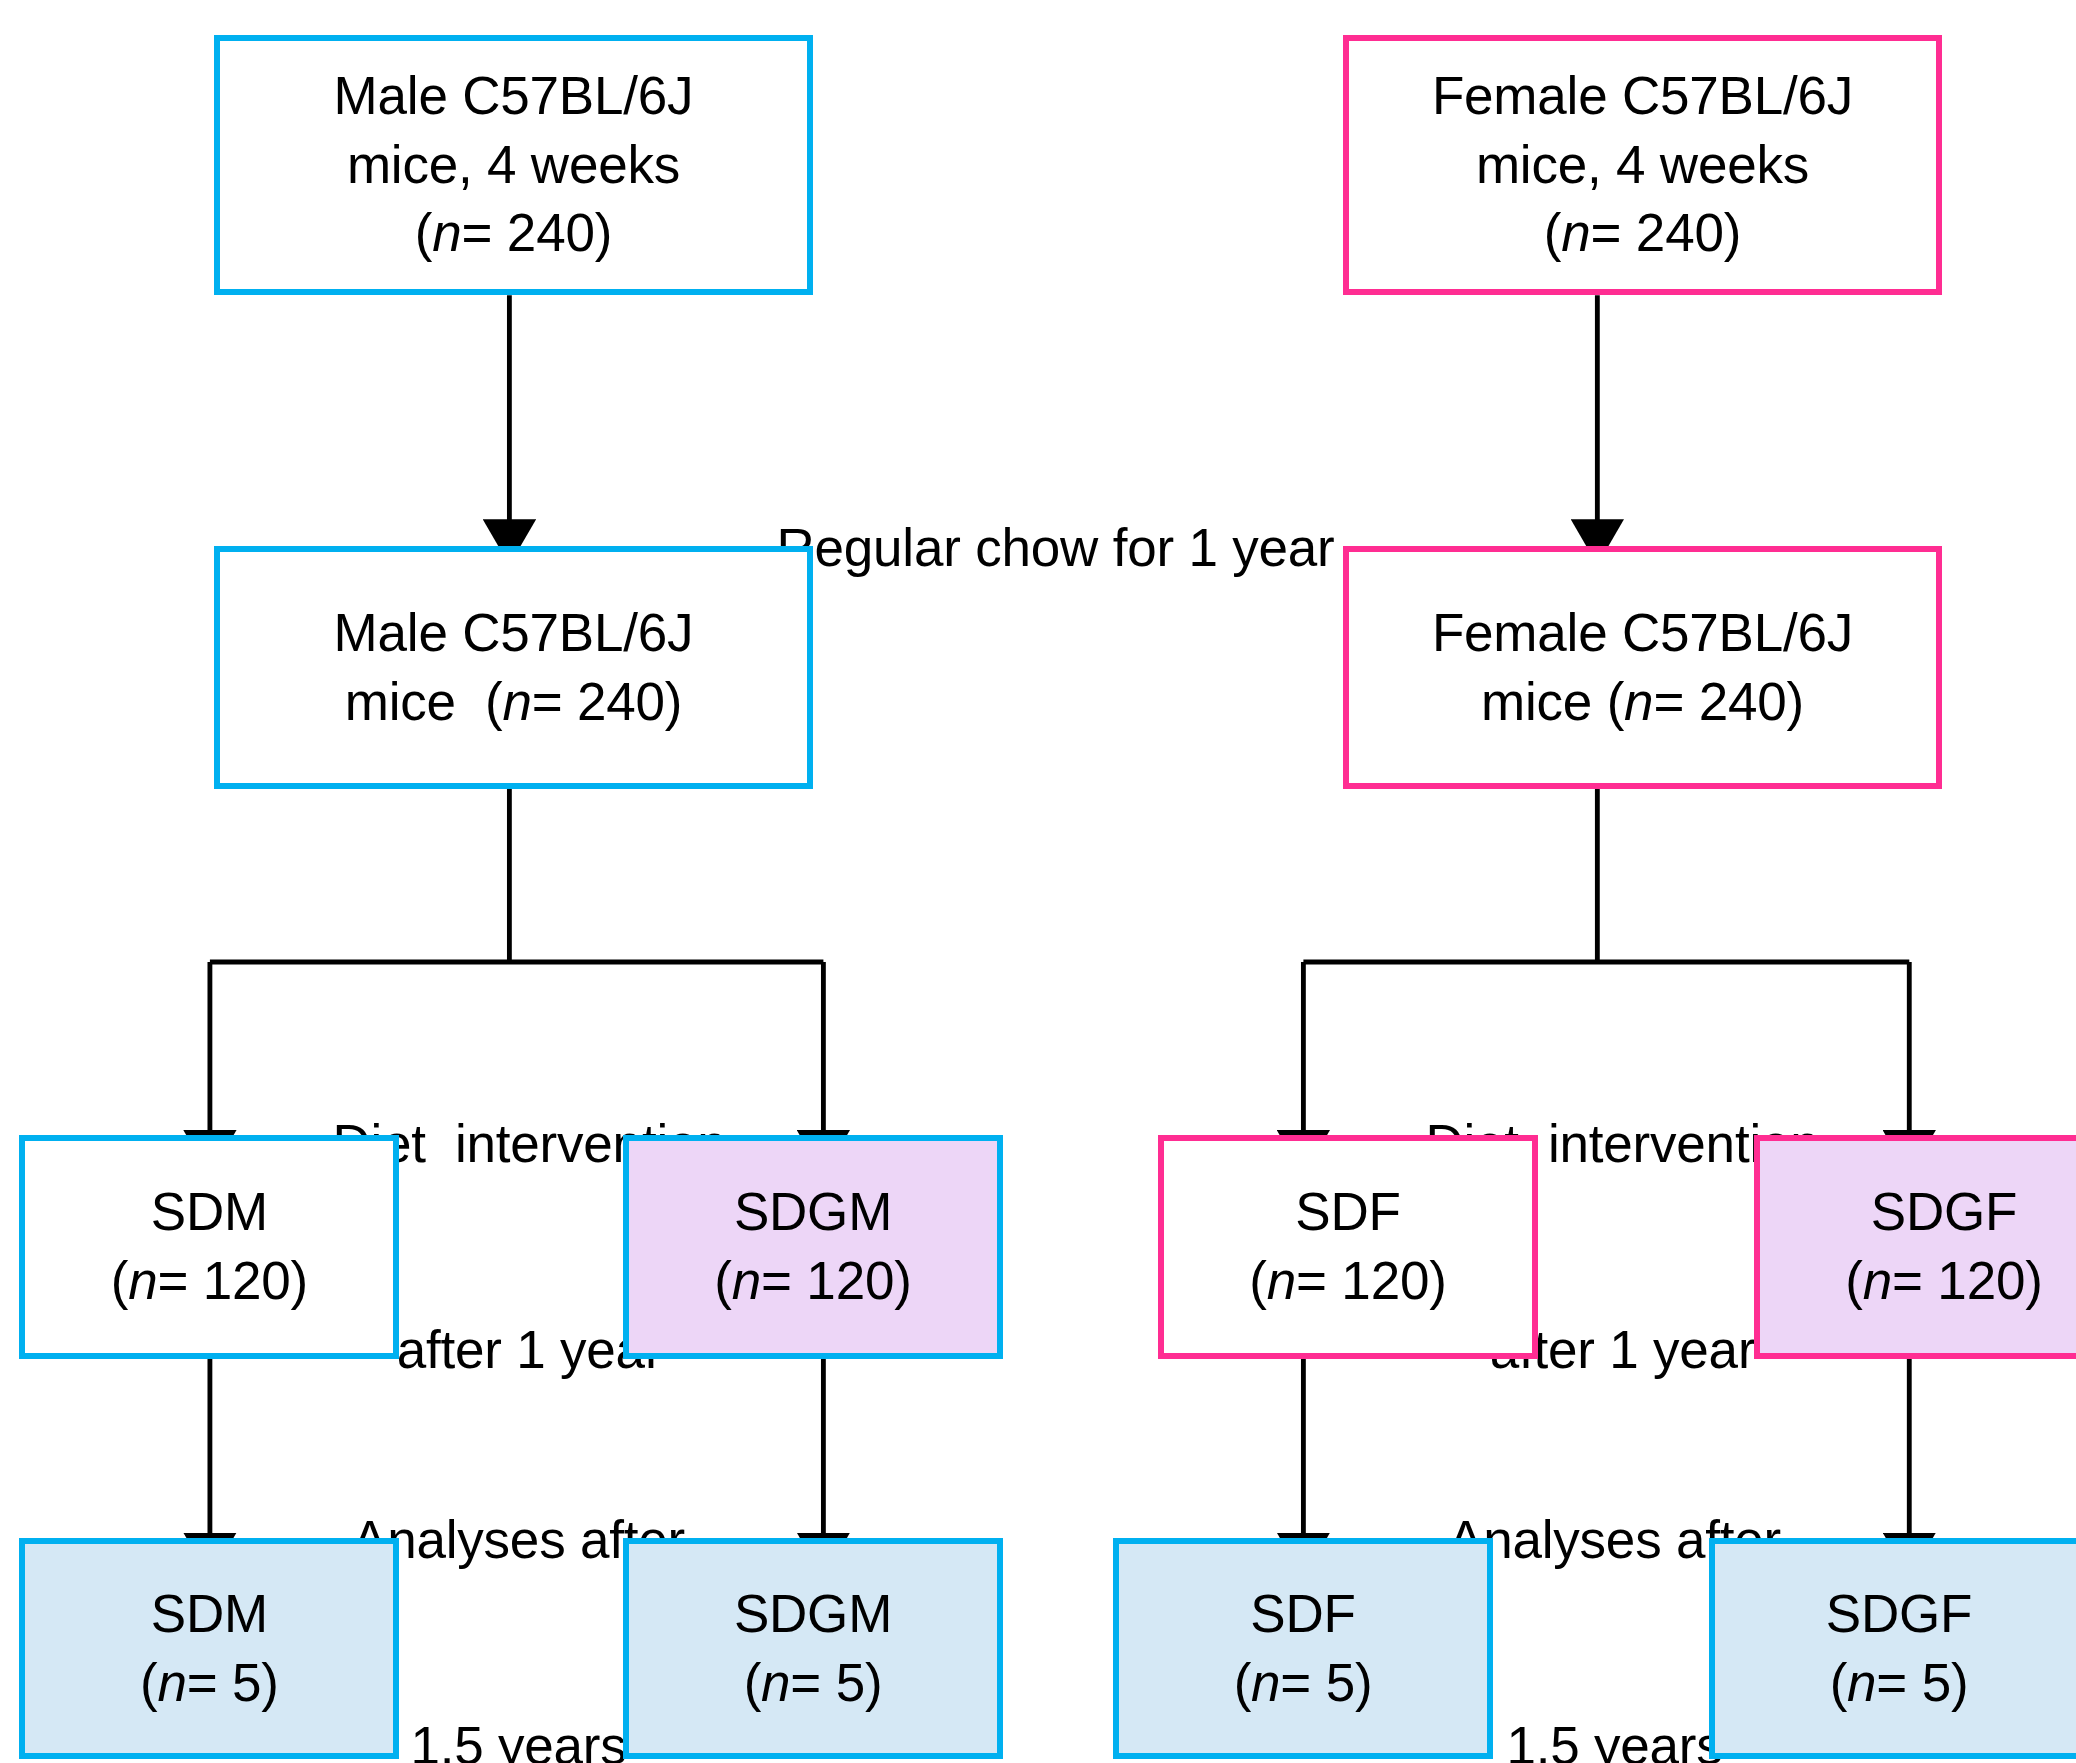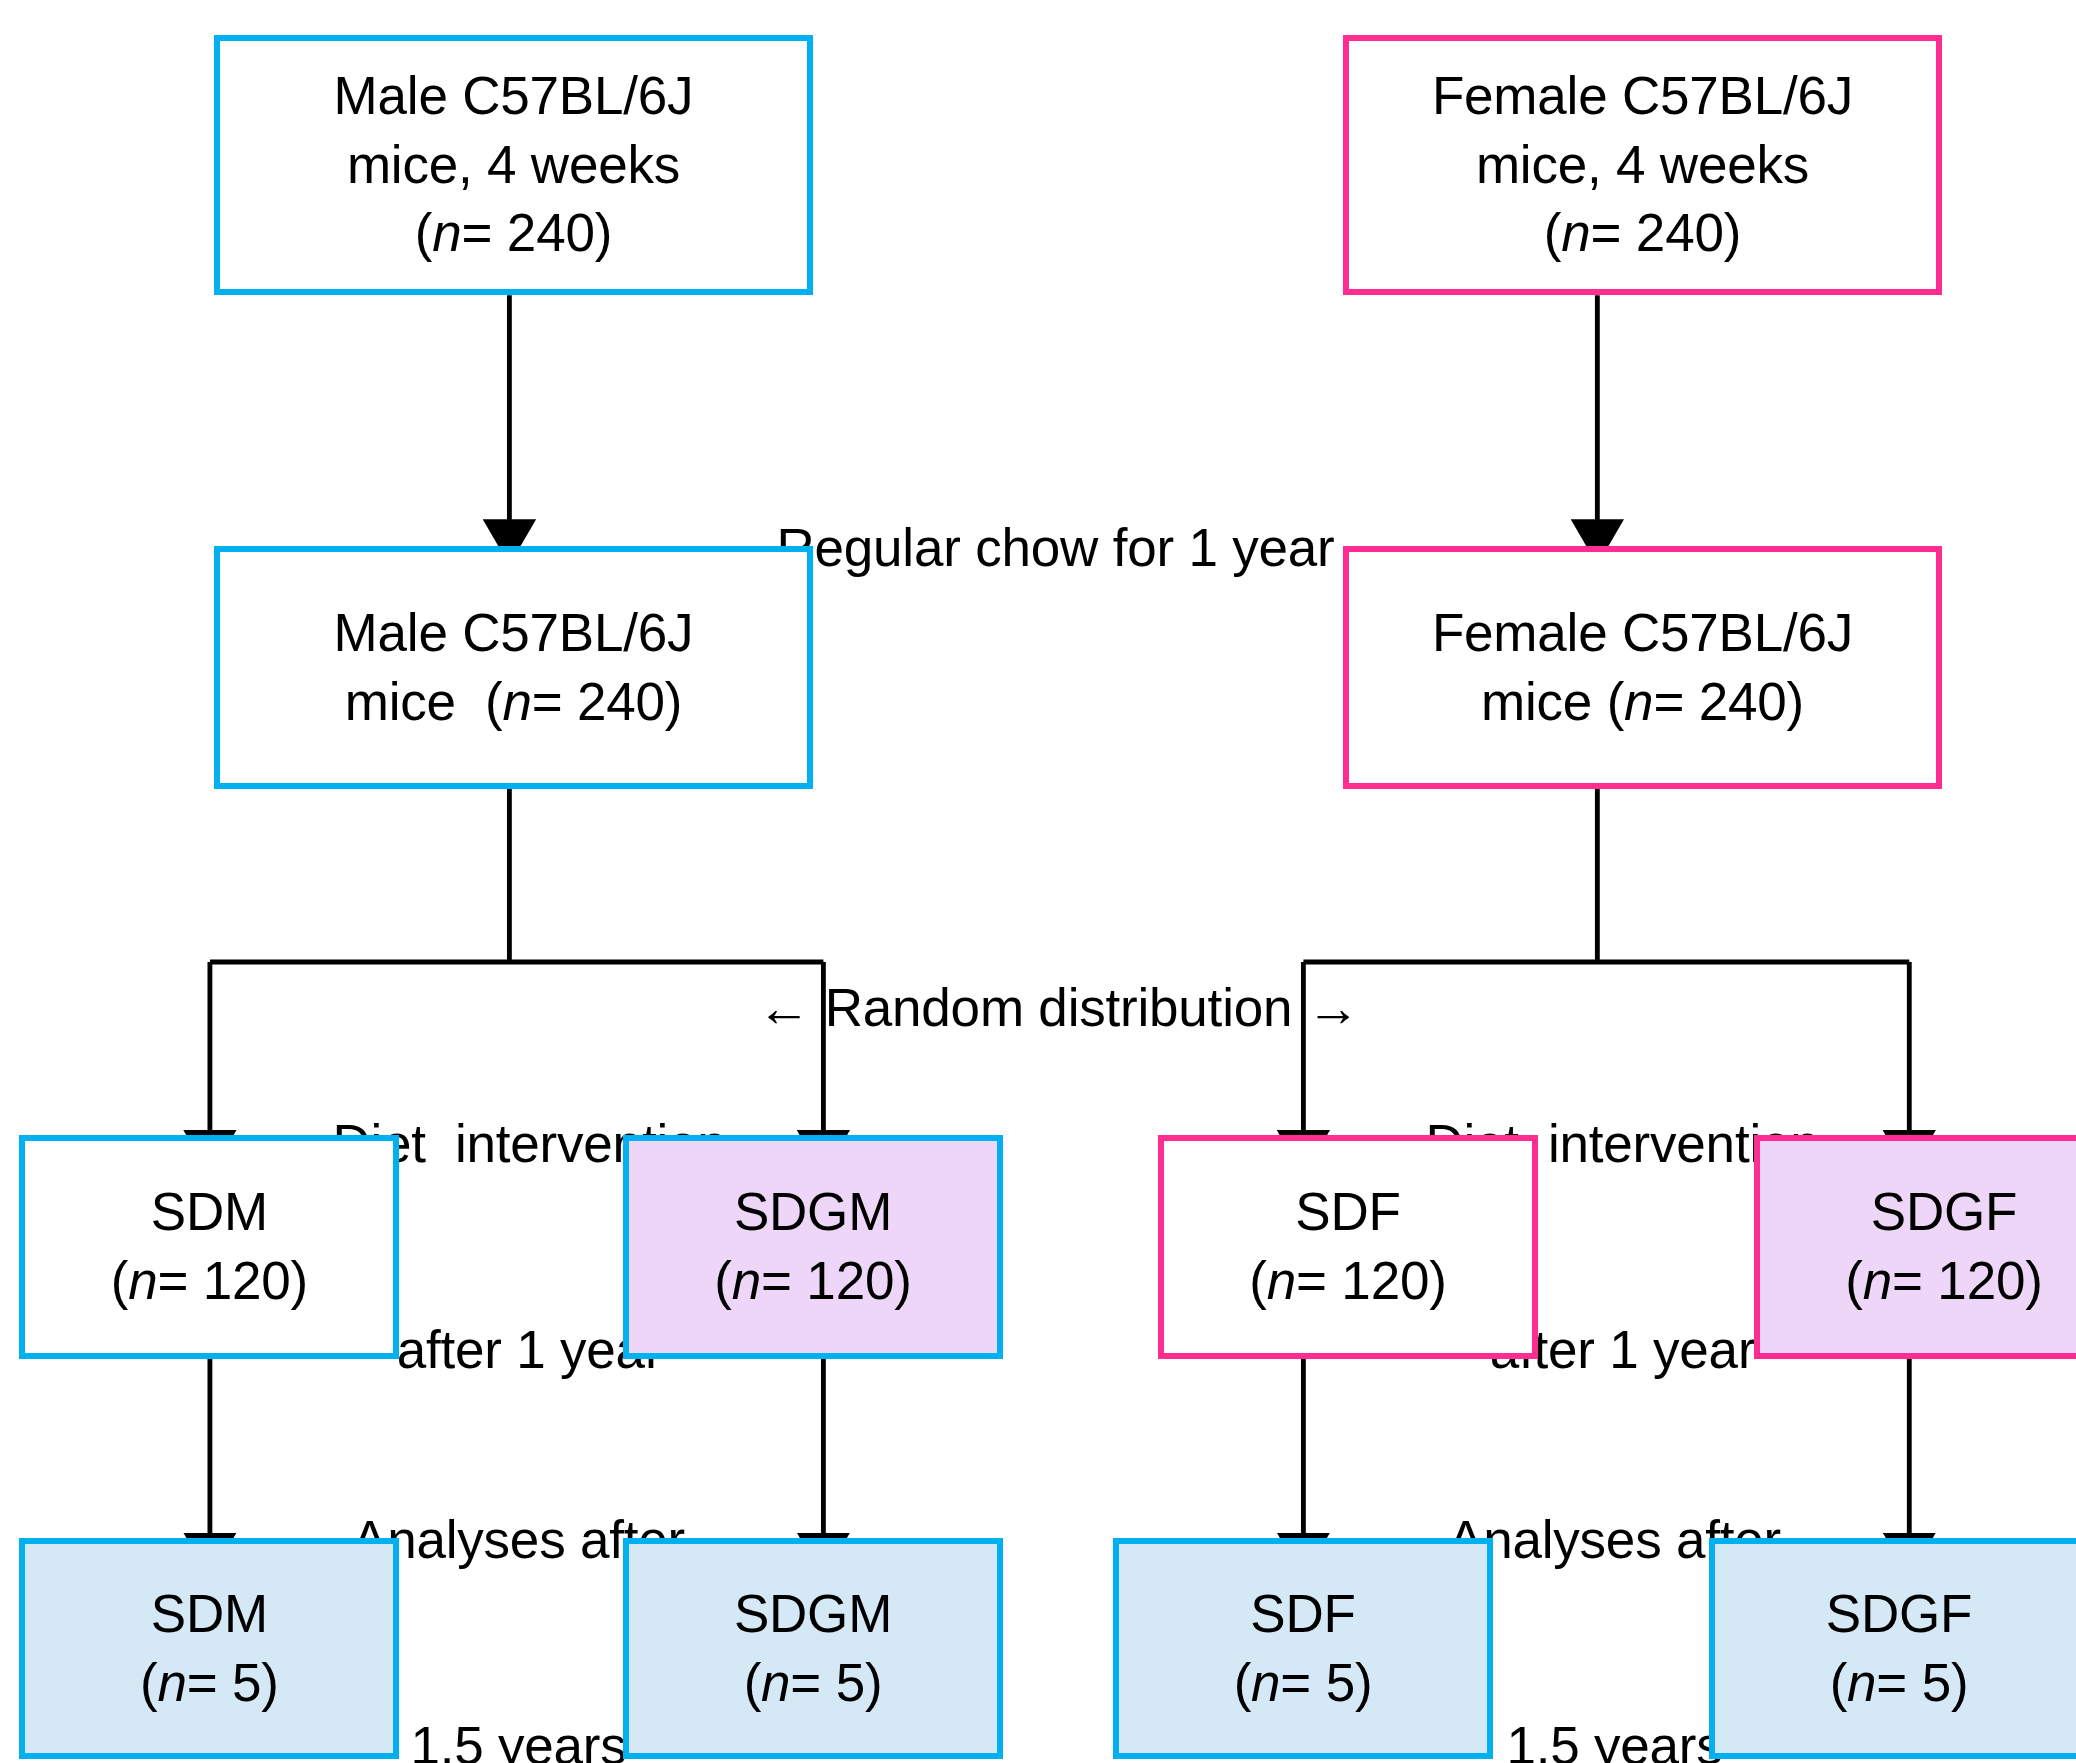--- a/index.html
+++ b/index.html
@@ -84,23 +84,20 @@
   <div class="node b-cyan f-white" style="left:214px;top:544px;width:599px;height:243px;">
     <span class="ln">Male C57BL/6J</span>
     <span class="ln"><span>mice  (</span><i>n</i><span>= 240)</span></span>
   </div>
 
   <div class="node b-pink f-white" style="left:1298px;top:544px;width:599px;height:243px;">
     <span class="ln">Female C57BL/6J</span>
     <span class="ln"><span>mice (</span><i>n</i><span>= 240)</span></span>
   </div>
 
-  <div class="caption" style="left:678px;top:834px;width:761px;">
-    <span class="ln">← Random distribution →</span>
-  </div>
 
   <div class="caption" style="left:239px;top:970px;width:581px;">
     <span class="ln">Diet  intervention</span>
     <span class="ln">after 1 year</span>
   </div>
   <div class="caption" style="left:1332px;top:970px;width:581px;">
     <span class="ln">Diet  intervention</span>
     <span class="ln">after 1 year</span>
   </div>
 

